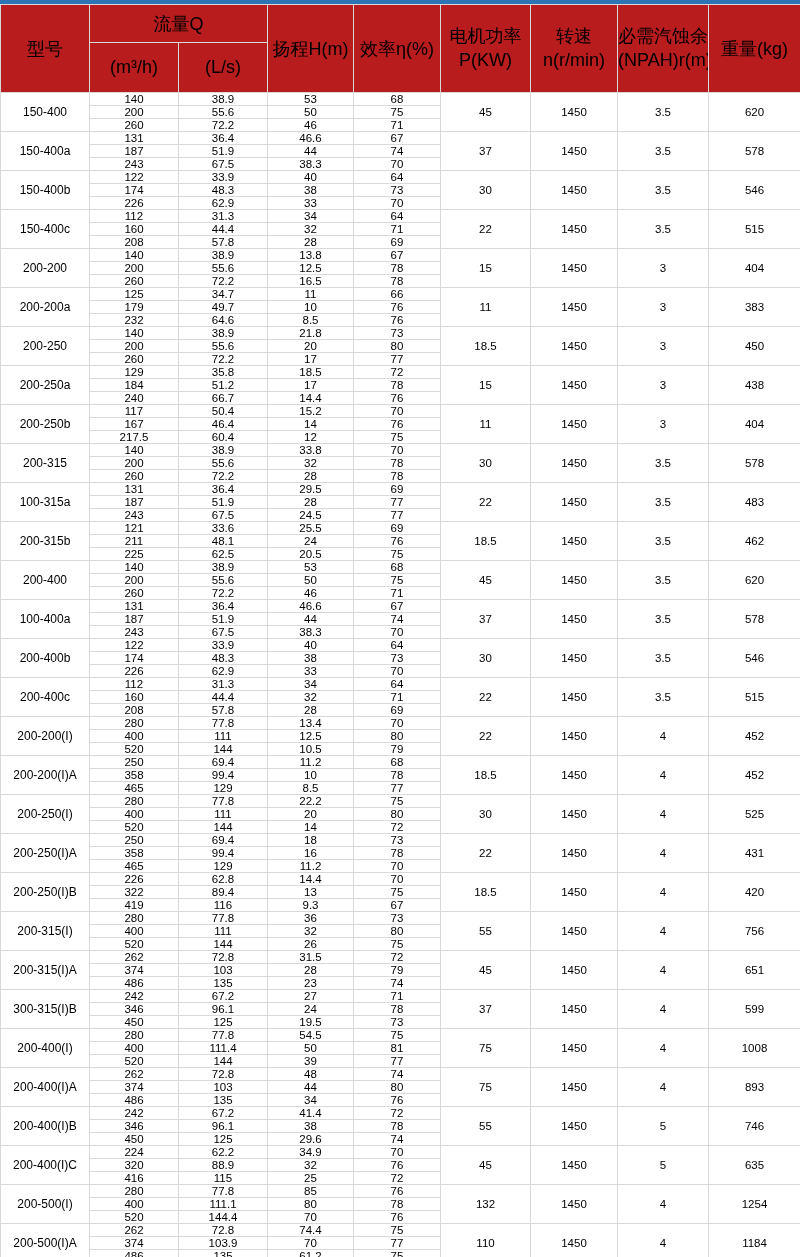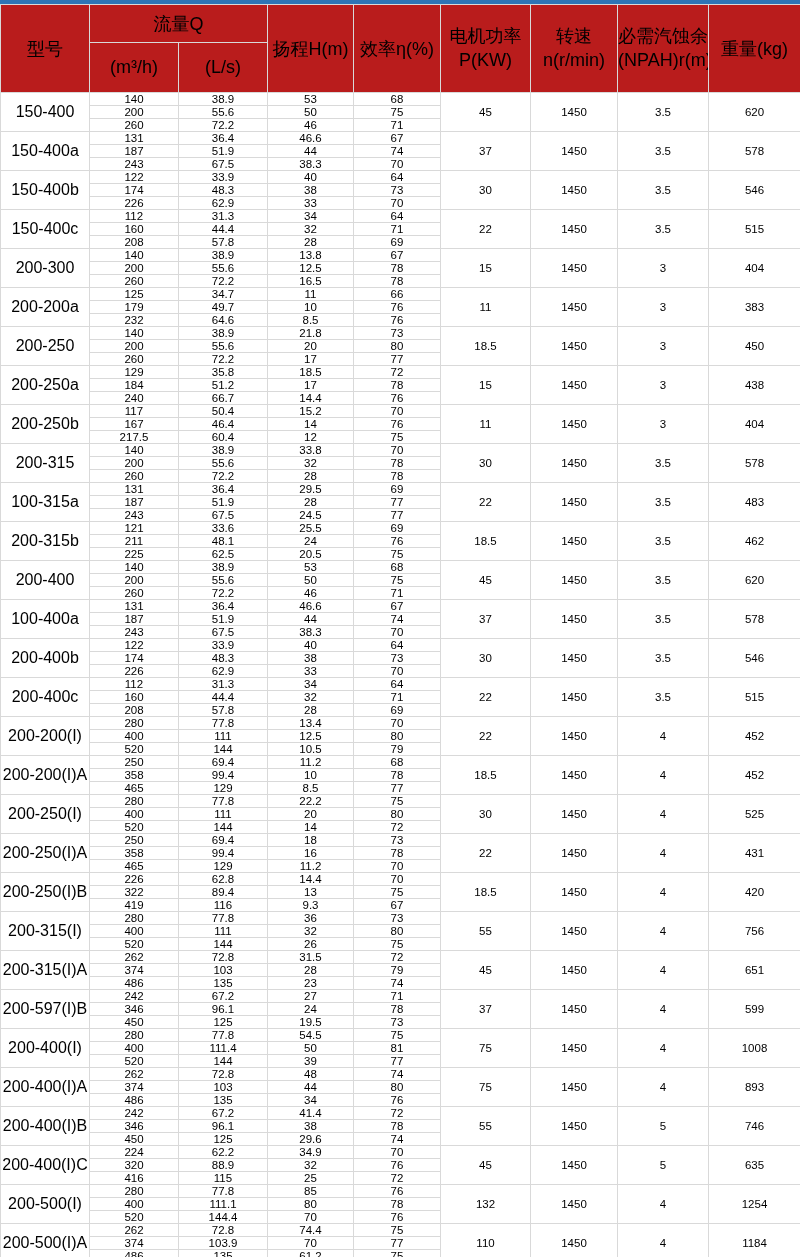--- a/index.html
+++ b/index.html
@@ -35,21 +35,21 @@
     background: #b91c1c;
   }
   thead tr.h-row-1 th { height: 38px; }
   thead tr.h-row-2 th { height: 50px; }
   thead th .hl { line-height: 1.3; }
   tbody td {
     font-size: 11.5px;
     height: 12px;
     line-height: 12px;
   }
-  tbody td.model-cell { font-size: 16px; margin-left: 12px; }
+  tbody td.model-cell { font-size: 12px; margin-left: 12px; }
 </style>
 </head>
 <body>
 
 <div class="top-bar"></div>
 
 <table class="spec">
   <colgroup>
     <col style="width:89px">
     <col style="width:89px">
@@ -173,21 +173,21 @@
         <td>32</td>
         <td>71</td>
       </tr>
       <tr>
         <td>208</td>
         <td>57.8</td>
         <td>28</td>
         <td>69</td>
       </tr>
       <tr>
-        <td rowspan="3" class="model-cell">200-300</td>
+        <td rowspan="3" class="model-cell">200-200</td>
         <td>140</td>
         <td>38.9</td>
         <td>13.8</td>
         <td>67</td>
         <td rowspan="3">15</td>
         <td rowspan="3">1450</td>
         <td rowspan="3">3</td>
         <td rowspan="3">404</td>
       </tr>
       <tr>
@@ -610,21 +610,21 @@
         <td>28</td>
         <td>79</td>
       </tr>
       <tr>
         <td>486</td>
         <td>135</td>
         <td>23</td>
         <td>74</td>
       </tr>
       <tr>
-        <td rowspan="3" class="model-cell">200-597(I)B</td>
+        <td rowspan="3" class="model-cell">300-315(I)B</td>
         <td>242</td>
         <td>67.2</td>
         <td>27</td>
         <td>71</td>
         <td rowspan="3">37</td>
         <td rowspan="3">1450</td>
         <td rowspan="3">4</td>
         <td rowspan="3">599</td>
       </tr>
       <tr>

